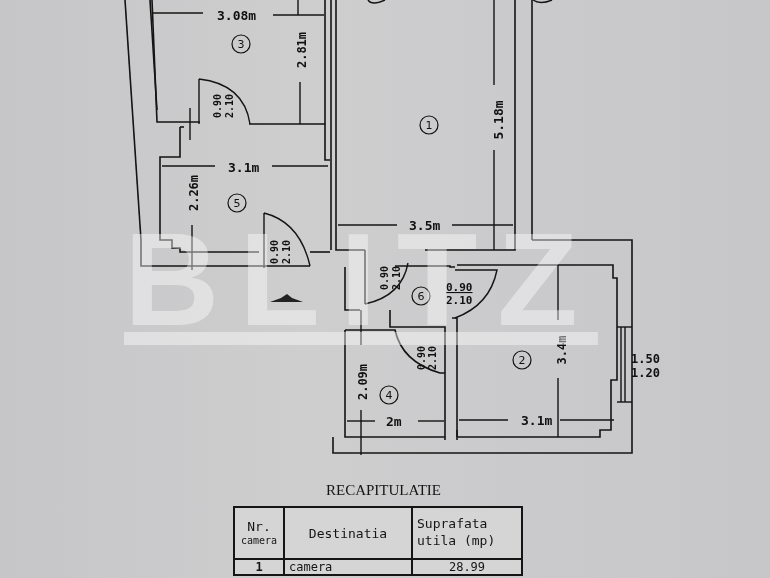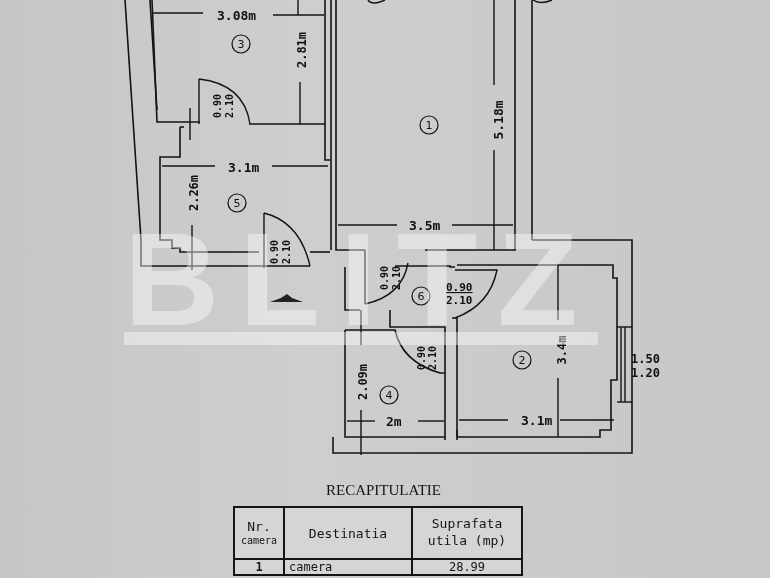--- a/index.html
+++ b/index.html
@@ -21,21 +21,21 @@
       font-weight: bold; font-size: 132px; letter-spacing: 20px; left: 124px; top: 214px; line-height: 1; text-decoration: underline; }
     .recap-title { position: absolute; left: 298px; top: 482px; font-family: "Liberation Serif", serif;
       font-weight: normal; font-size: 15px; color: #151515; margin-left: 28px; }
     table.recap { position: absolute; left: 233px; top: 506px; border-collapse: collapse;
       font-family: "DejaVu Sans Mono", monospace; color: #151515; background: #d6d5d6; }
     table.recap th, table.recap td { border: 2px solid #151515; padding: 0 4px; font-weight: normal; }
     table.recap th { font-size: 13px; height: 50px; border-radius: 9px; }
     table.recap th.c1 { width: 40px; line-height: 1; }
     table.recap th.c1 .sub { font-size: 10px; }
     table.recap th.c2 { width: 118px; margin-left: 40px; }
-    table.recap th.c3 { width: 100px; text-align: center; line-height: 1.3; }
+    table.recap th.c3 { width: 100px; text-align: left; line-height: 1.3; }
     table.recap td { font-size: 12px; height: 14px; }
     table.recap td.n { text-align: center; font-weight: bold; }
     table.recap td.v { text-align: center; }
   </style>
 </head>
 <body>
 
 <div id="stage">
 
   <svg width="770" height="578" viewBox="0 0 770 578">

